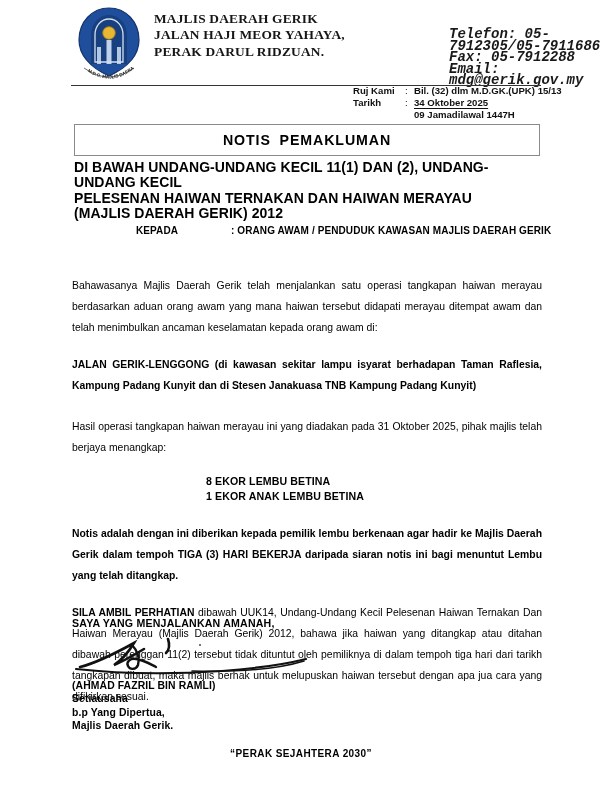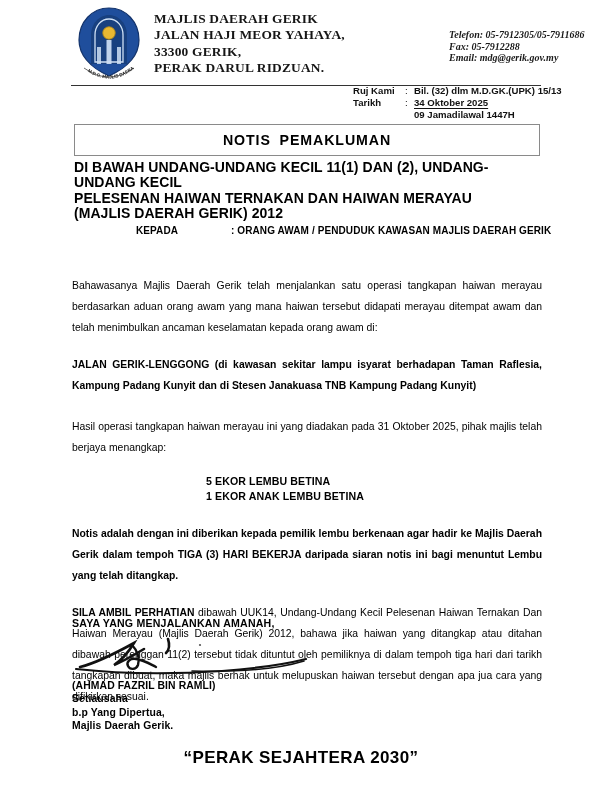--- a/index.html
+++ b/index.html
@@ -46,24 +46,24 @@
     font-weight: bold;
     font-size: 13.4px;
     line-height: 16.4px;
     letter-spacing: 0.2px;
     color: #161616;
   }
   .contact-block {
     position: absolute;
     left: 449px;
     top: 29px;
-    font-family: Liberation Serif, serif;
+    font-family: Liberation Mono, monospace;
     font-style: italic;
     font-weight: bold;
-    font-size: 10px;
+    font-size: 14px;
     line-height: 11.6px;
     color: #1a1a1a;
   }
   .header-rule {
     position: absolute;
     left: 71px;
     top: 85px;
     width: 470px;
     height: 0;
     border-top: 1.6px solid #333;
@@ -206,21 +206,21 @@
     letter-spacing: 0.1px;
   }
 
   
   .footer {
     position: absolute;
     left: 0;
     top: 748px;
     width: 602px;
     text-align: center;
-    font-size: 17px;
+    font-size: 10px;
     font-weight: bold;
     letter-spacing: 0.4px;
   }
 </style>
 </head>
 <body>
 
 <div class="page">
 
   <div class="header">
@@ -253,21 +253,20 @@
         <text font-family="Liberation Sans, sans-serif" font-size="4.6" font-weight="bold" fill="#111">
           <textPath href="#ribbonArc" startOffset="8%">M.D.G. MAJLIS DAERAH GERIK</textPath>
         </text>
         <path d="M12 62 Q37 80 62 62" fill="none" stroke="#2a2a2a" stroke-width="0.7"></path>
       </svg>
     </div>
 
     <div class="org-block">
       <div>MAJLIS DAERAH GERIK</div>
       <div>JALAN HAJI MEOR YAHAYA,</div>
-      <div>33300 GERIK,</div>
       <div>PERAK DARUL RIDZUAN.</div>
     </div>
 
     <div class="contact-block">
       <div>Telefon: 05-7912305/05-7911686</div>
       <div>Fax: 05-7912288</div>
       <div>Email: mdg@gerik.gov.my</div>
     </div>
 
     <div class="header-rule"></div>
@@ -309,21 +308,21 @@
 
     <p class="para bold">JALAN GERIK-LENGGONG (di kawasan sekitar lampu isyarat berhadapan Taman Raflesia, Kampung Padang Kunyit dan di Stesen Janakuasa TNB Kampung Padang Kunyit)</p>
 
     <div class="gap-lg"></div>
 
     <p class="para">Hasil operasi tangkapan haiwan merayau ini yang diadakan pada 31 Oktober 2025, pihak majlis telah berjaya menangkap:</p>
 
     <div class="gap-md"></div>
 
     <div class="catch-list">
-      <div>5 EKOR LEMBU BETINA</div>
+      <div>8 EKOR LEMBU BETINA</div>
       <div>1 EKOR ANAK LEMBU BETINA</div>
     </div>
 
     <div class="gap-lg"></div>
 
     <p class="para bold">Notis adalah dengan ini diberikan kepada pemilik lembu berkenaan agar hadir ke Majlis Daerah Gerik dalam tempoh TIGA (3) HARI BEKERJA  daripada siaran notis ini bagi menuntut Lembu yang telah ditangkap.</p>
 
     <div class="gap-md"></div>
 
     <p class="para"><span class="bold-inline">SILA AMBIL PERHATIAN</span><span> dibawah UUK14, Undang-Undang Kecil Pelesenan Haiwan Ternakan Dan Haiwan Merayau (Majlis Daerah Gerik) 2012, bahawa jika haiwan yang ditangkap atau ditahan dibawah perenggan 11(2) tersebut tidak dituntut oleh pemiliknya di dalam tempoh tiga hari dari tarikh tangkapan dibuat, maka majlis berhak untuk melupuskan haiwan tersebut dengan apa jua cara yang difikirkan sesuai.</span></p>

